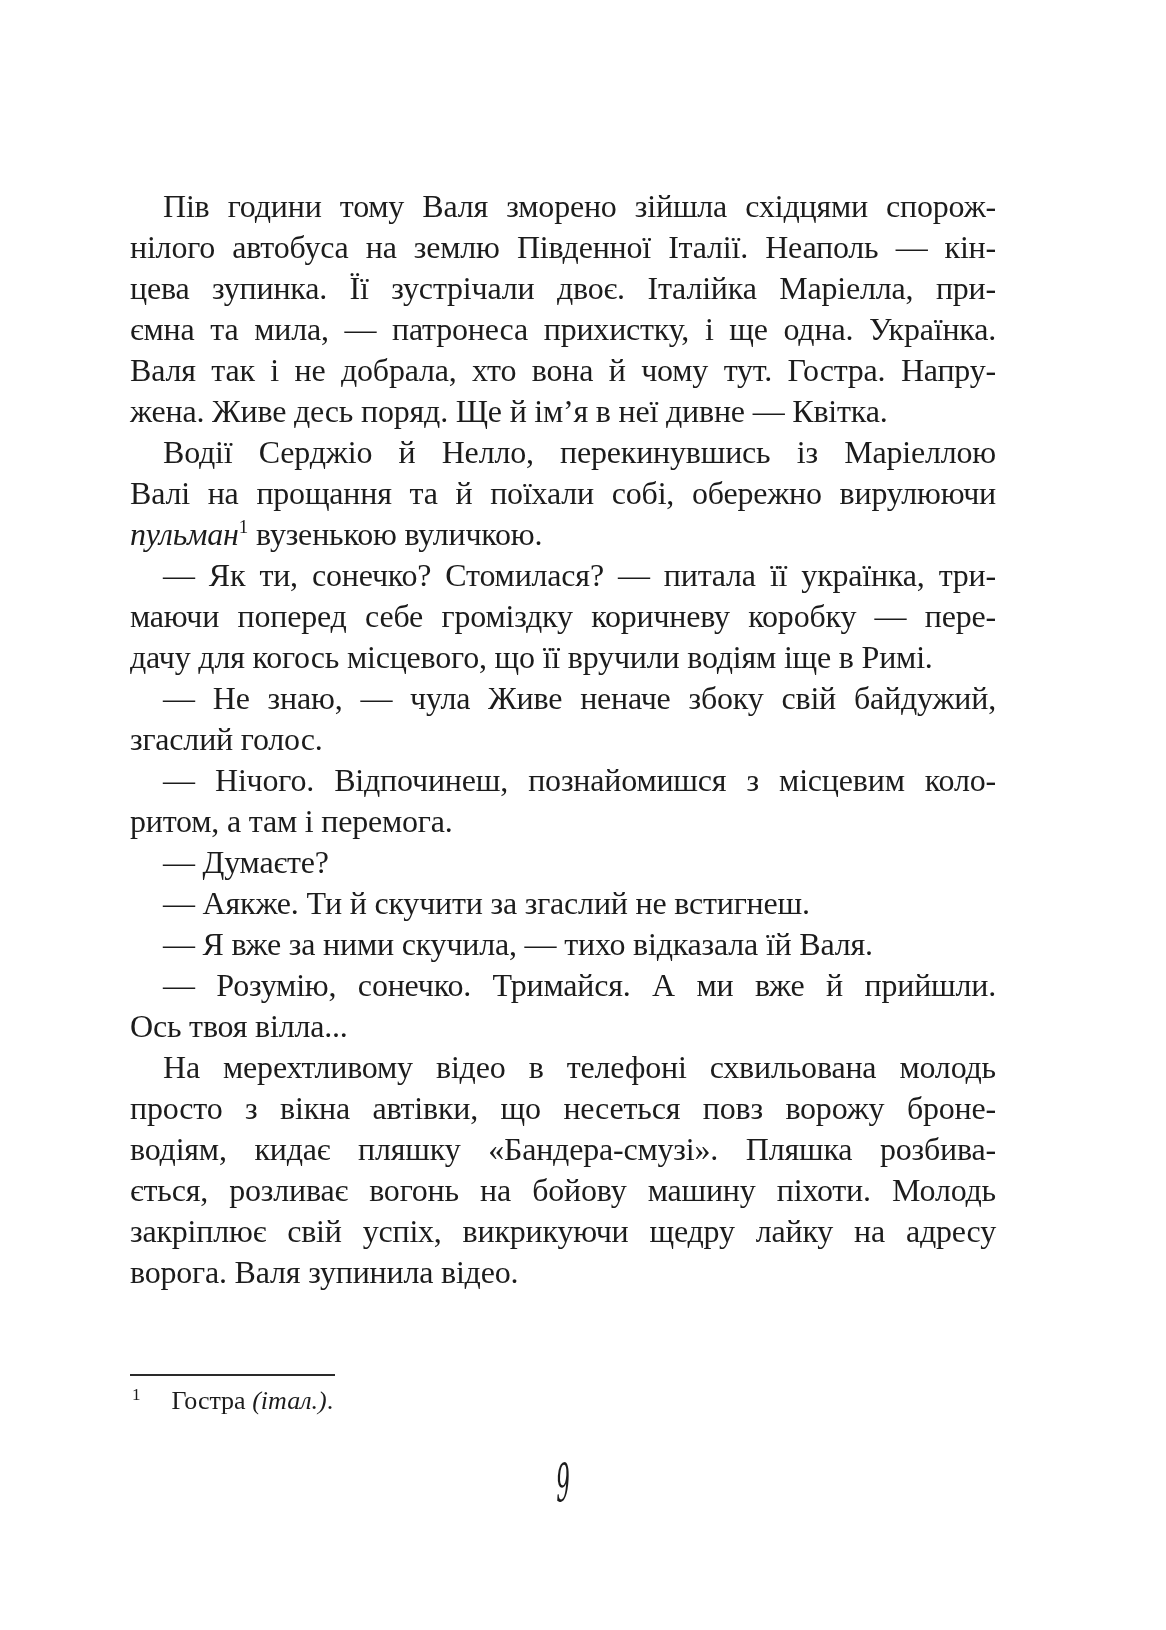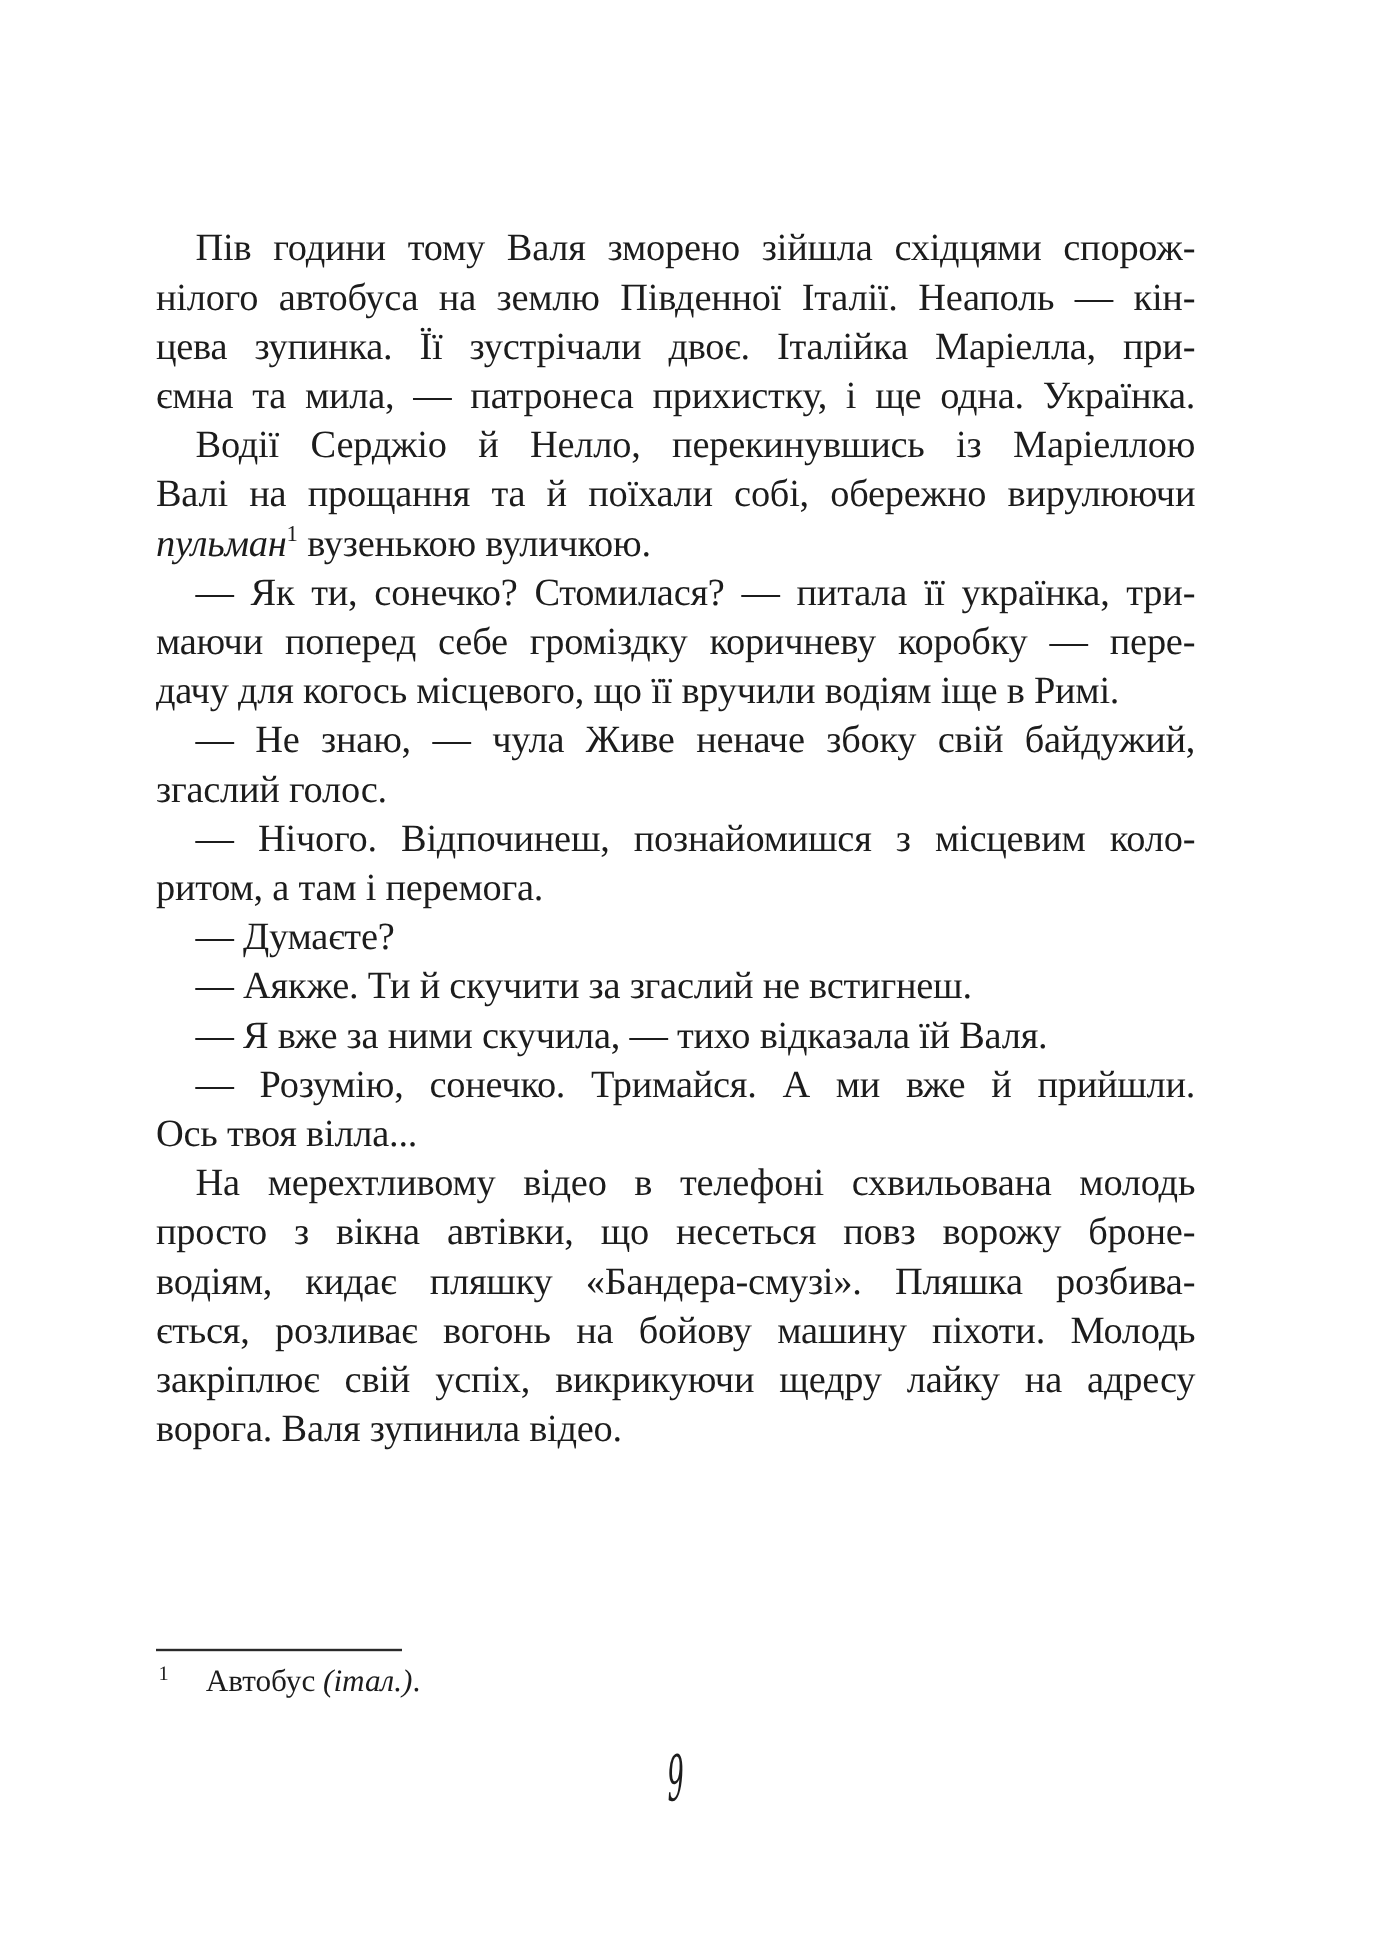--- a/index.html
+++ b/index.html
@@ -94,20 +94,22 @@
 <body style="background: rgb(255, 255, 255); color: rgb(28, 28, 28);">
 
 <div class="page">
 
   <main class="text-block">
       <div class="para">
         <div class="line first"><span>Пів години тому Валя зморено зійшла східцями спорож-</span></div>
         <div class="line"><span>нілого автобуса на землю Південної Італії. Неаполь — кін-</span></div>
         <div class="line"><span>цева зупинка. Її зустрічали двоє. Італійка Маріелла, при-</span></div>
         <div class="line"><span>ємна та мила, — патронеса прихистку, і ще одна. Українка.</span></div>
+        <div class="line"><span>Валя так і не добрала, хто вона й чому тут. Гостра. Напру-</span></div>
+        <div class="line last"><span>жена. Живе десь поряд. Ще й ім’я в неї дивне — Квітка.</span></div>
       </div>
       <div class="para">
         <div class="line first"><span>Водії Серджіо й Нелло, перекинувшись із Маріеллою</span></div>
         <div class="line"><span>Валі на прощання та й поїхали собі, обережно вирулюючи</span></div>
         <div class="line last"><span class="it">пульман</span><sup class="body-sup">1</sup><span> вузенькою вуличкою.</span></div>
       </div>
       <div class="para">
         <div class="line first"><span>— Як ти, сонечко? Стомилася? — питала її українка, три-</span></div>
         <div class="line"><span>маючи поперед себе громіздку коричневу коробку — пере-</span></div>
         <div class="line last"><span>дачу для когось місцевого, що її вручили водіям іще в Римі.</span></div>
@@ -139,19 +141,19 @@
         <div class="line"><span>водіям, кидає пляшку «Бандера-смузі». Пляшка розбива-</span></div>
         <div class="line"><span>ється, розливає вогонь на бойову машину піхоти. Молодь</span></div>
         <div class="line"><span>закріплює свій успіх, викрикуючи щедру лайку на адресу</span></div>
         <div class="line last"><span>ворога. Валя зупинила відео.</span></div>
       </div>
     </main>
 
   <aside class="footnote">
     <div class="footnote-rule"></div>
     <div class="footnote-line">
-      <sup class="fn-marker">1</sup><span><span>Автобус </span><span class="it">(італ.)</span><span>.</span></span>
+      <sup class="fn-marker">1</sup><span><span>Гостра </span><span class="it">(італ.)</span><span>.</span></span>
     </div>
   </aside>
 
   <div class="folio">9</div>
 
 </div>
 
 </body></html>

